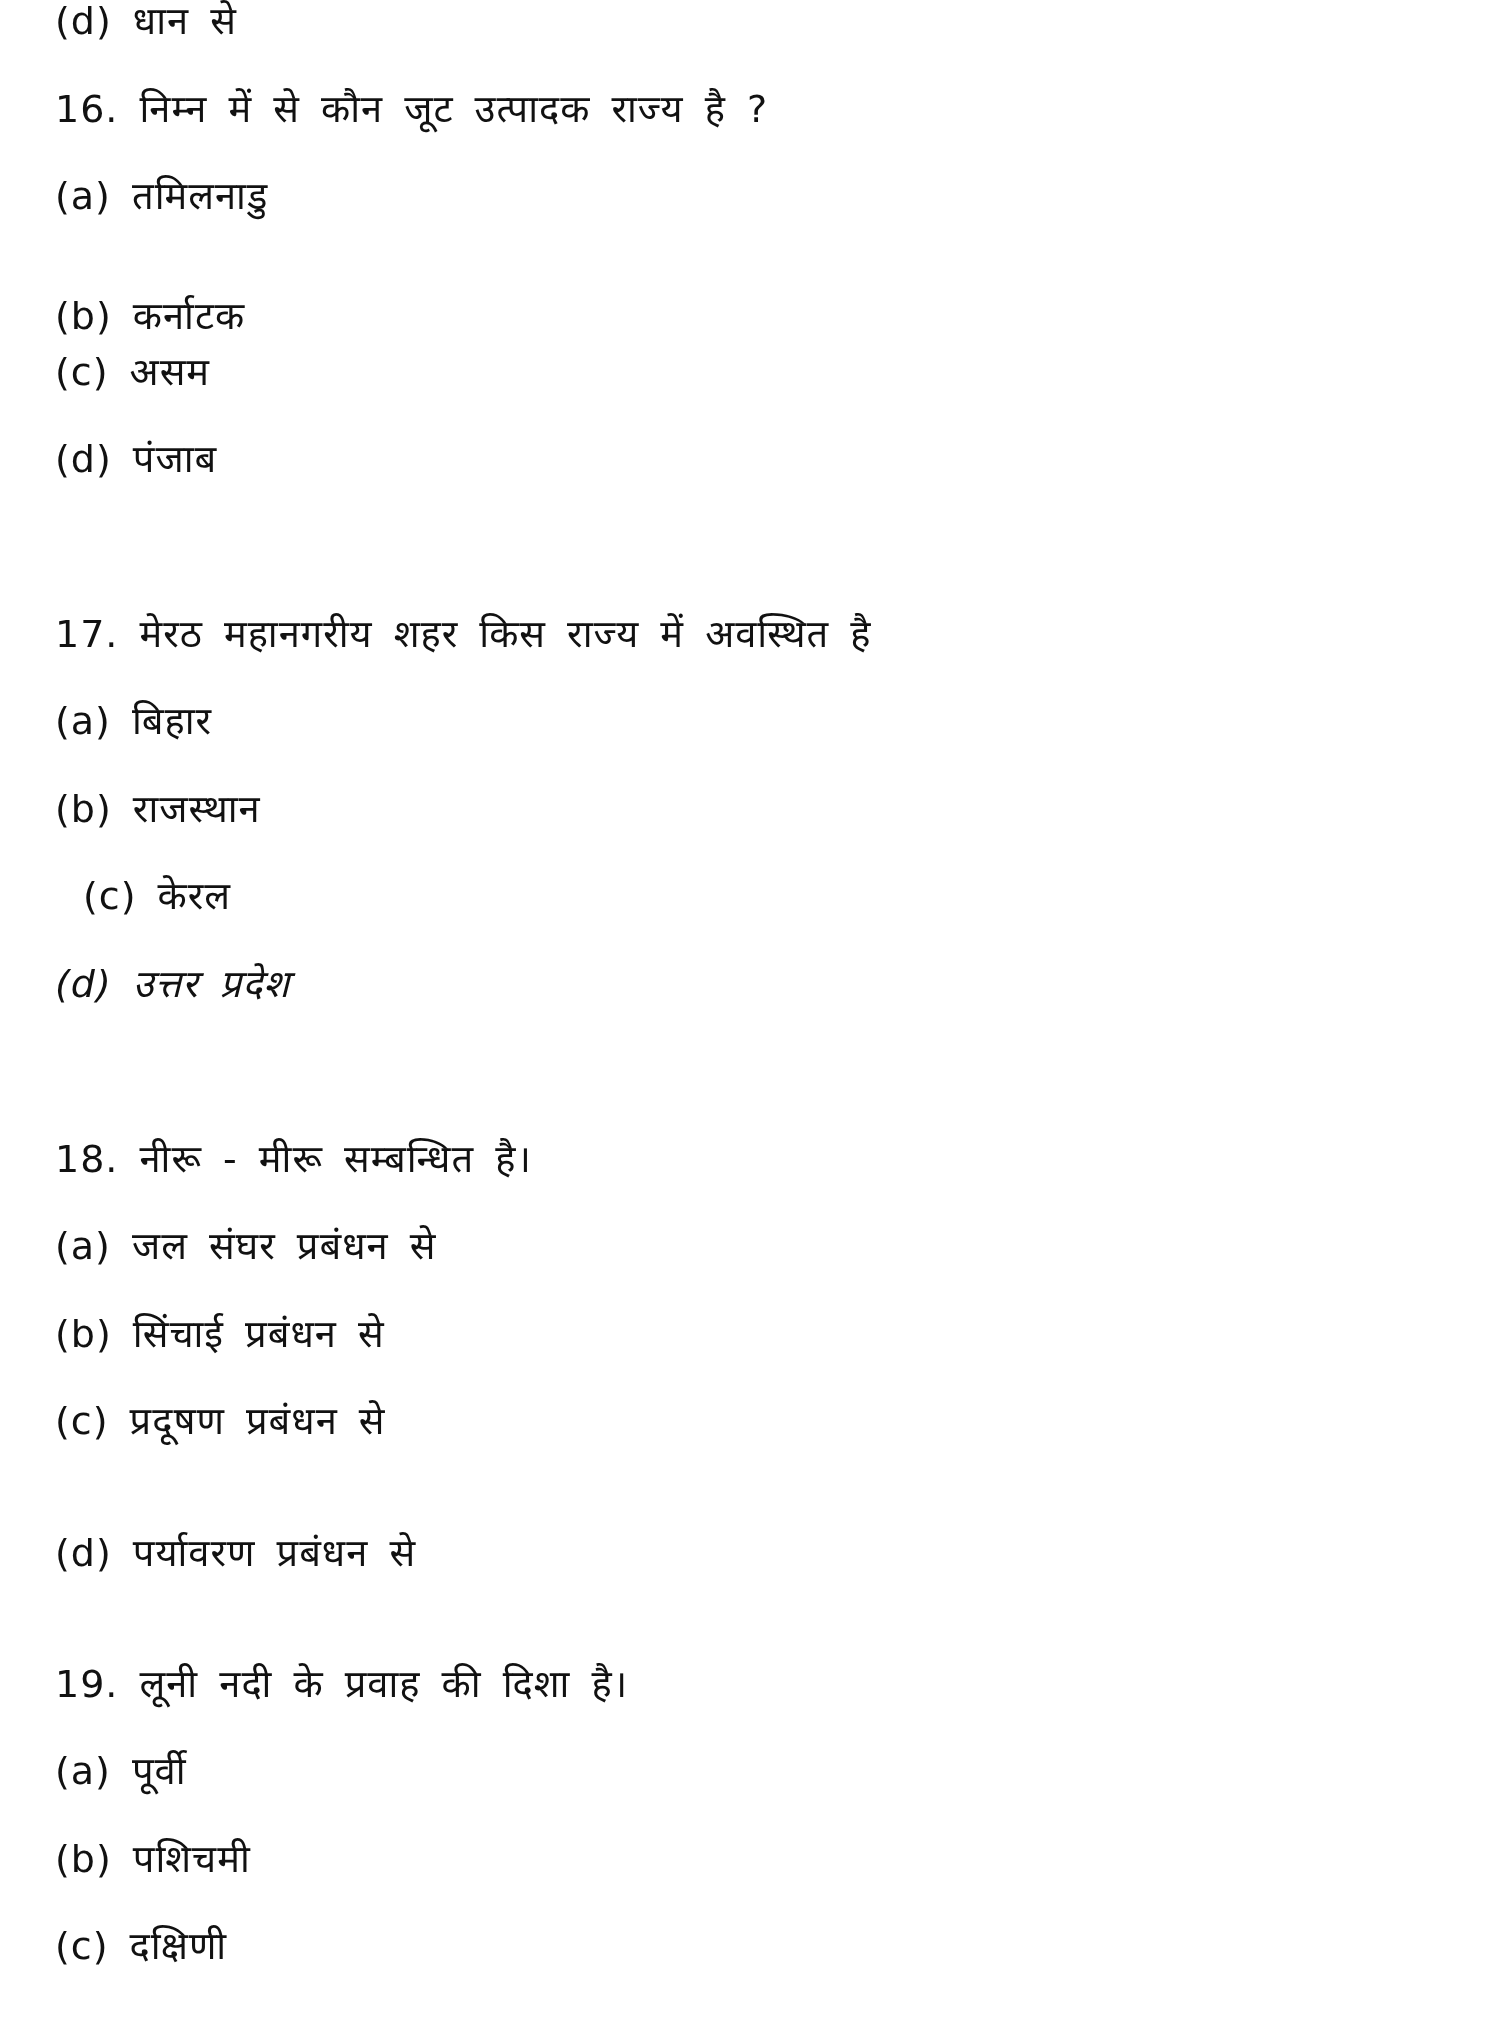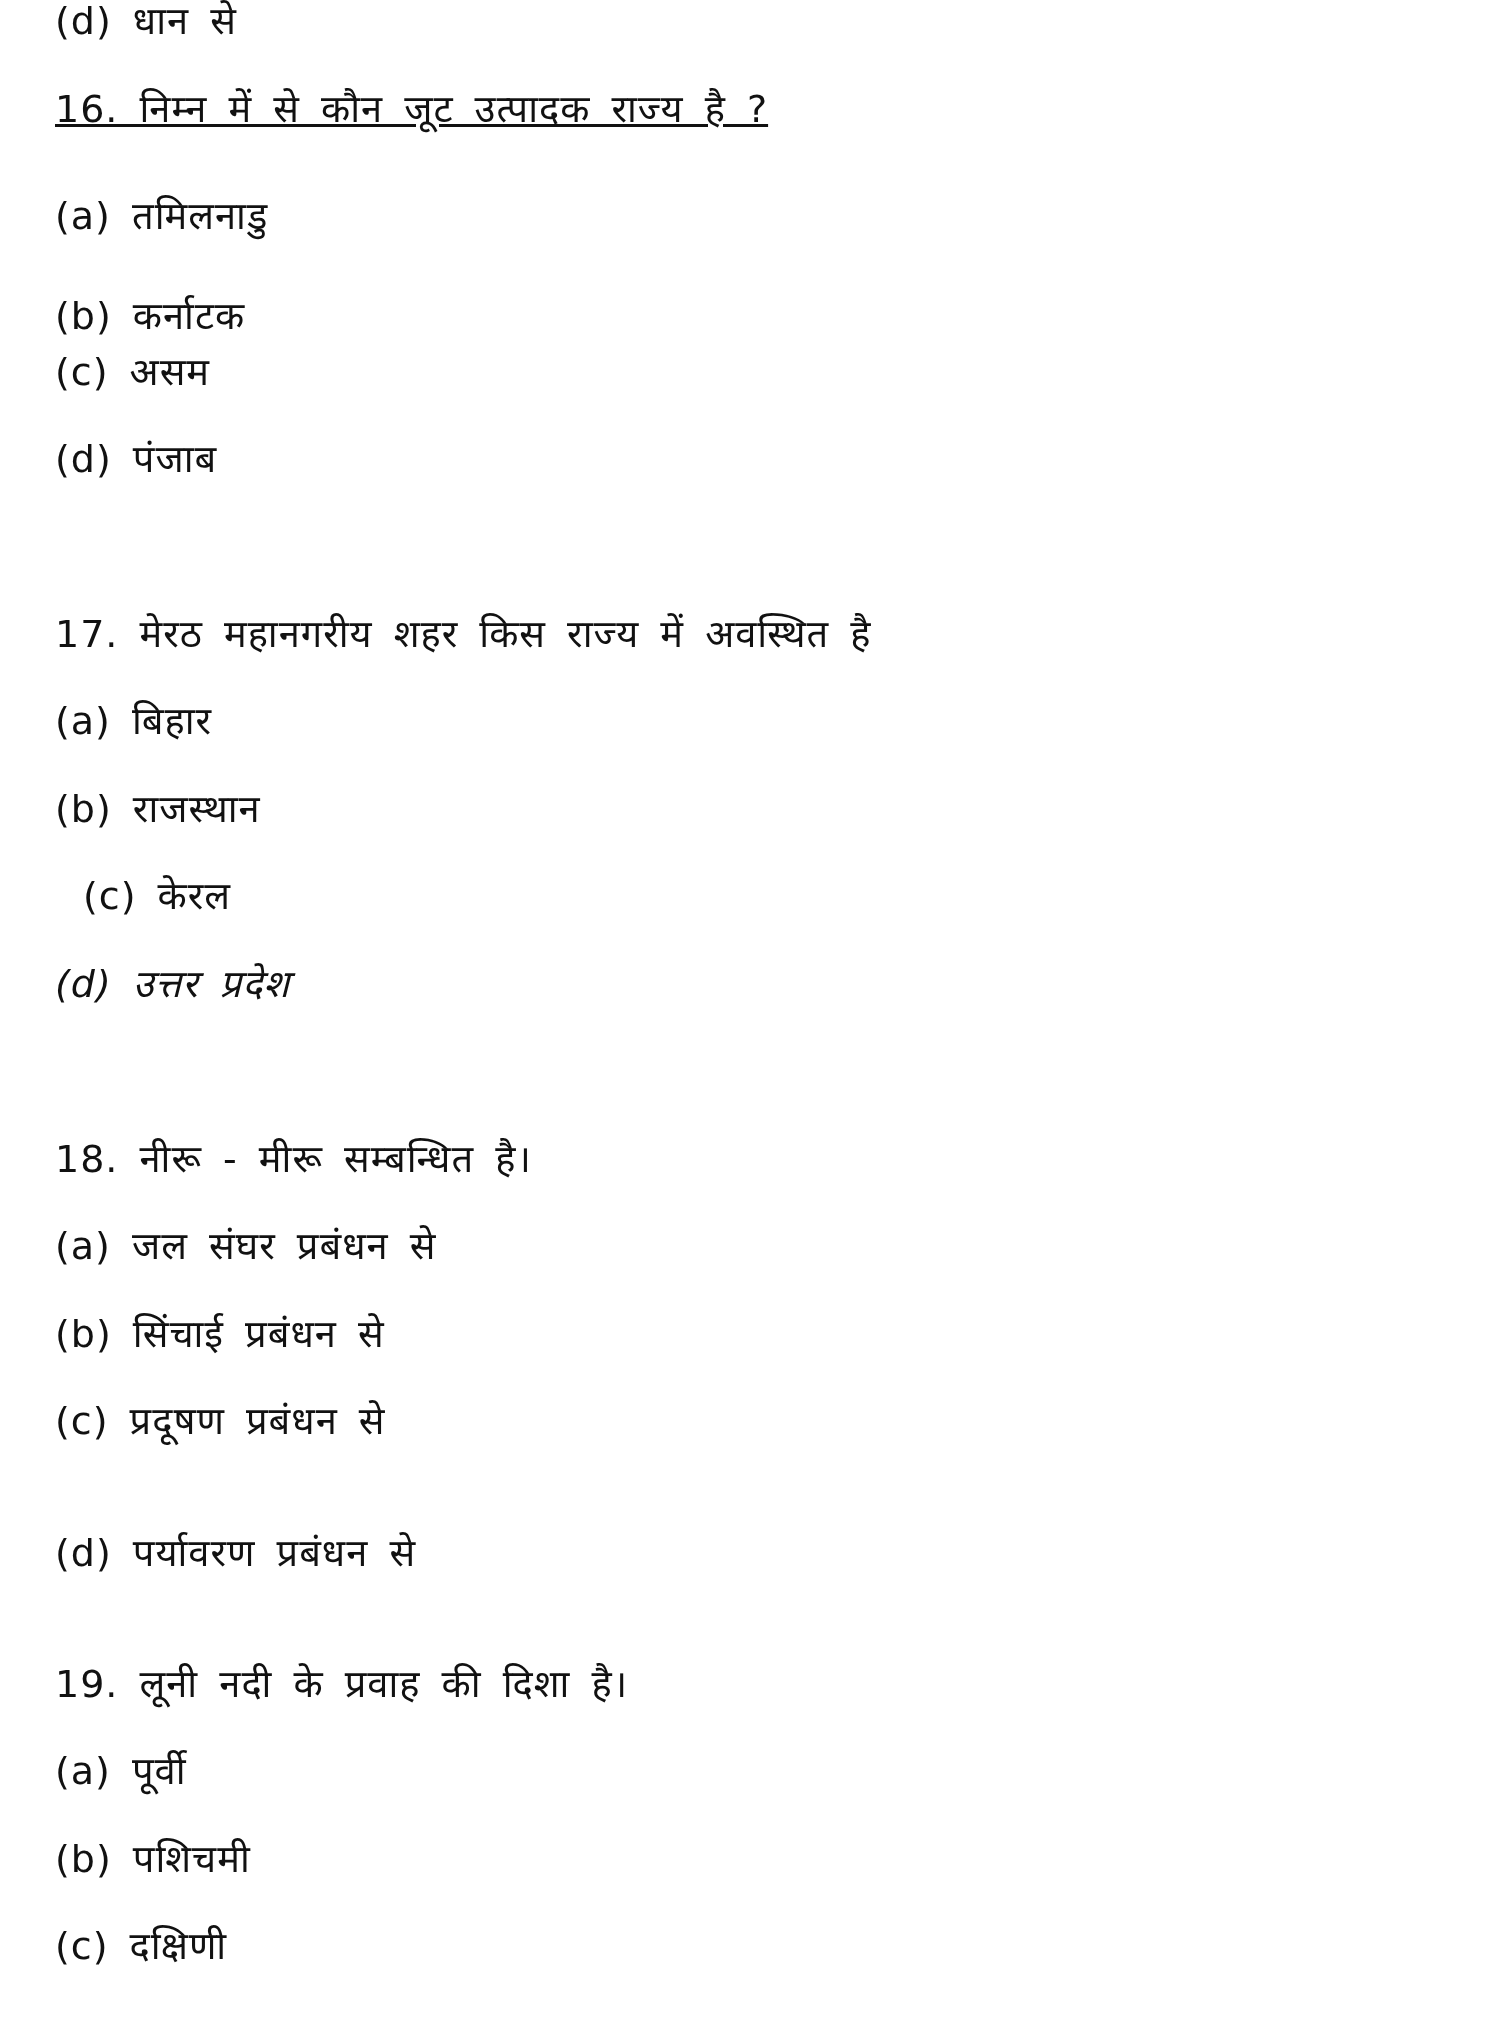--- a/index.html
+++ b/index.html
@@ -12,22 +12,22 @@
     position: absolute; left: 55px;
     font-size: 38px; line-height: 50px; white-space: nowrap;
     letter-spacing: 1px; word-spacing: 8px;
   }
 </style>
 </head>
 <body>
 
 <div id="doc">
     <div class="line" style="top: -4px;">(d) धान से</div>
-    <div class="line" style="top: 84px; text-decoration: underline;">16. निम्न में से कौन जूट उत्पादक राज्य है ?</div>
-    <div class="line" style="top: 171px; margin-top: 20px;">(a) तमिलनाडु</div>
+    <div class="line" style="top: 84px;">16. निम्न में से कौन जूट उत्पादक राज्य है ?</div>
+    <div class="line" style="top: 171px;">(a) तमिलनाडु</div>
     <div class="line" style="top: 259px; margin-top: 32px;">(b) कर्नाटक</div>
     <div class="line" style="top: 347px;">(c) असम</div>
     <div class="line" style="top: 434px;">(d) पंजाब</div>
     <div class="line" style="top: 609px;">17. मेरठ महानगरीय शहर किस राज्य में अवस्थित है</div>
     <div class="line" style="top: 696px;">(a) बिहार</div>
     <div class="line" style="top: 784px;">(b) राजस्थान</div>
     <div class="line" style="top: 871px; margin-left: 28px;">(c) केरल</div>
     <div class="line" style="top: 959px; font-style: italic;">(d) उत्तर प्रदेश</div>
     <div class="line" style="top: 1134px;">18. नीरू - मीरू सम्बन्धित है।</div>
     <div class="line" style="top: 1221px;">(a) जल संघर प्रबंधन से</div>

